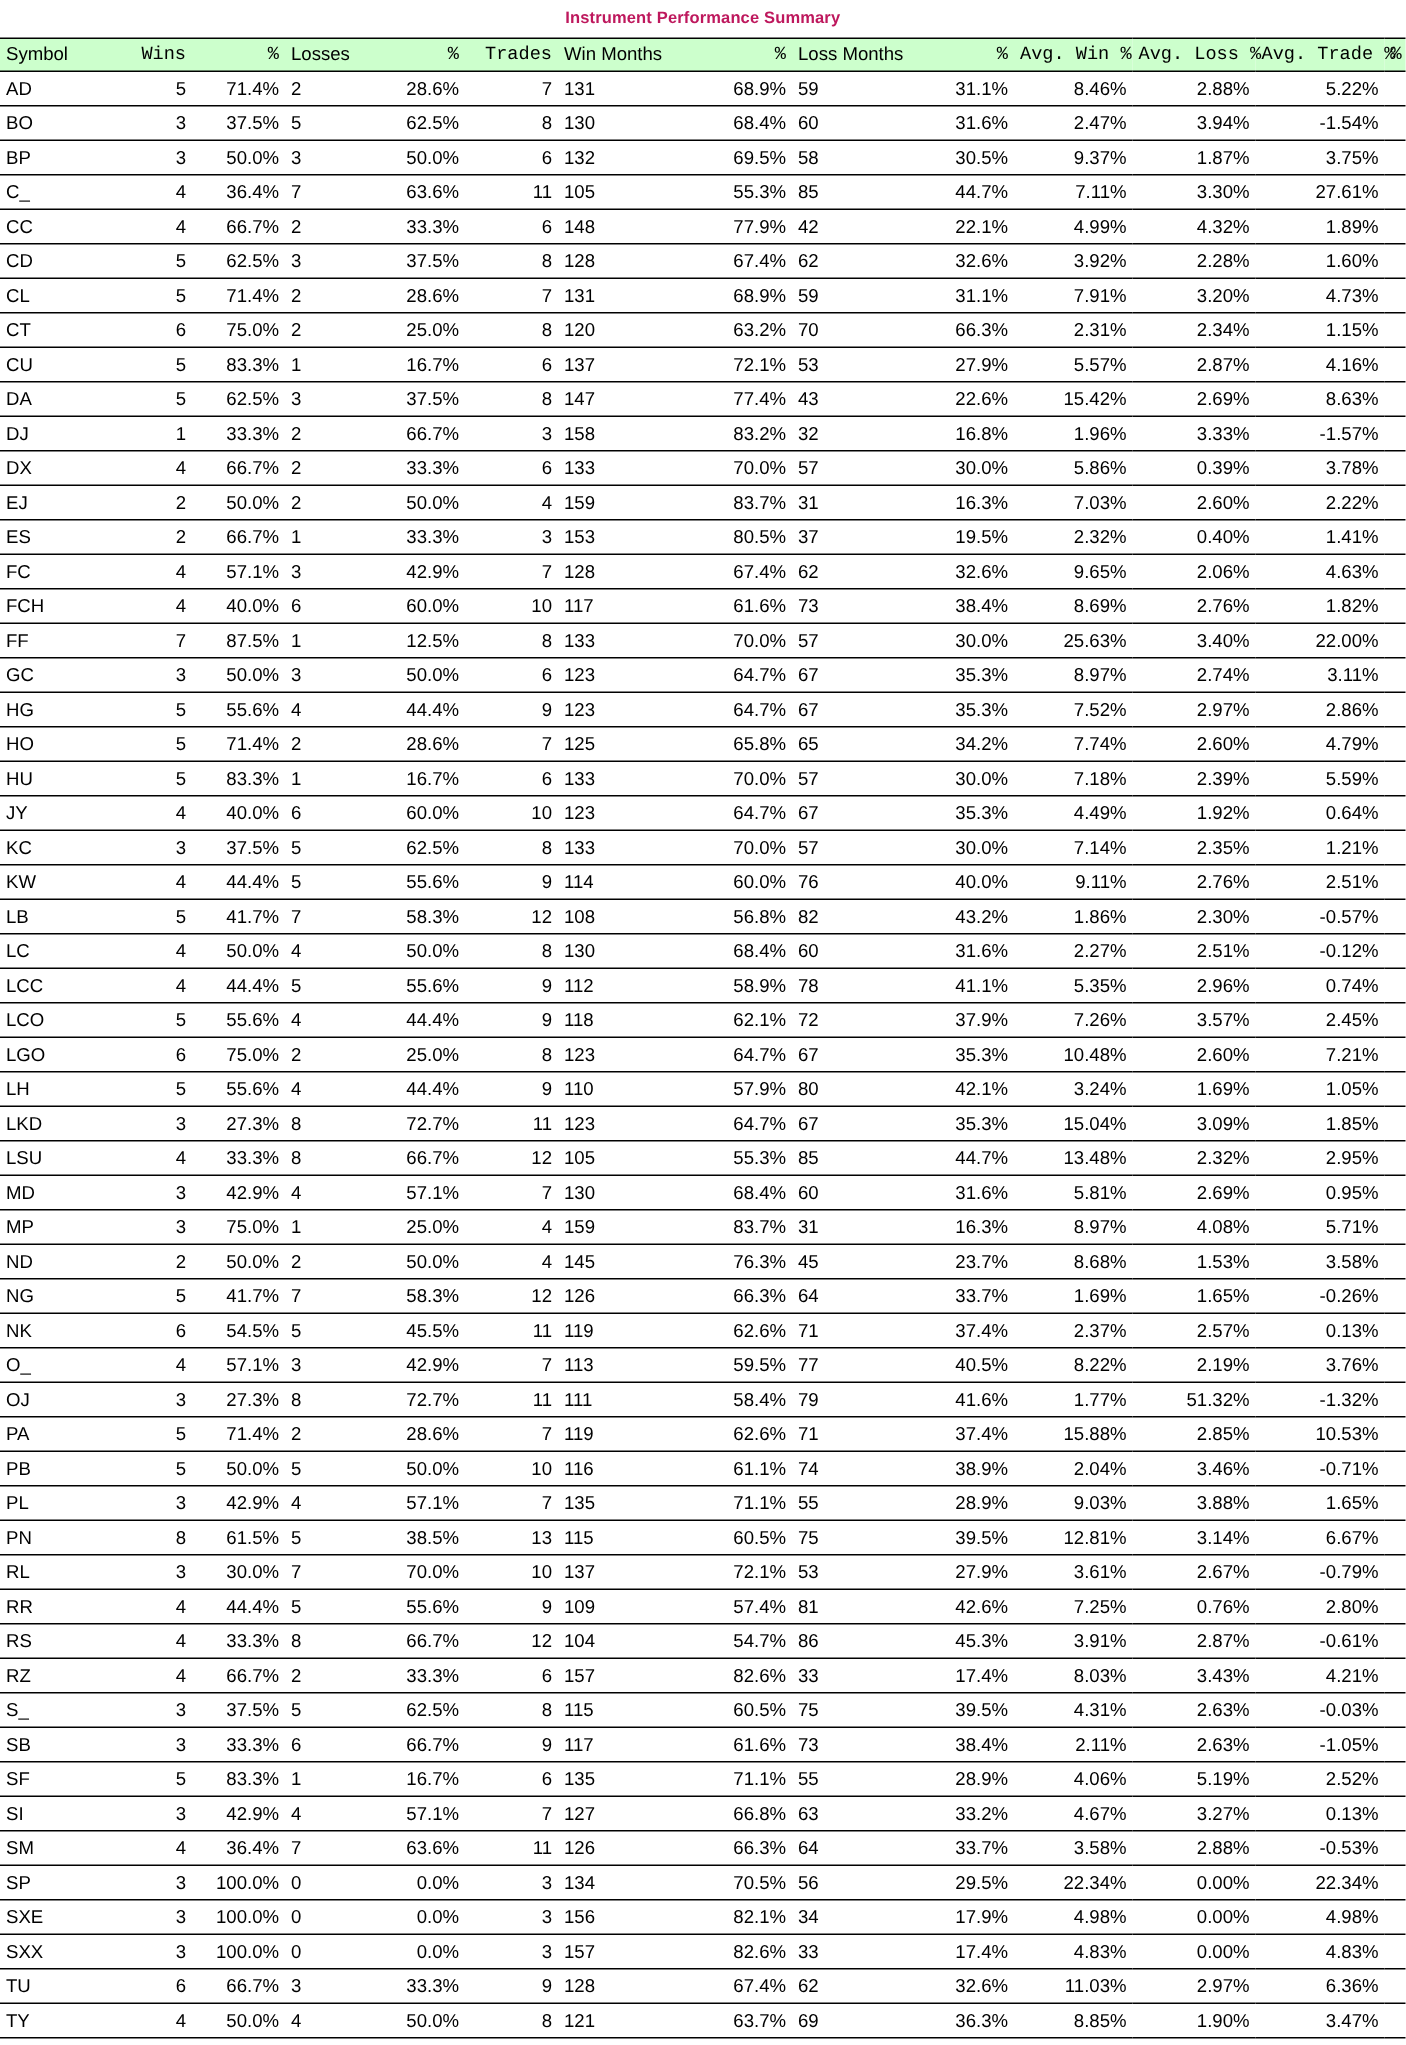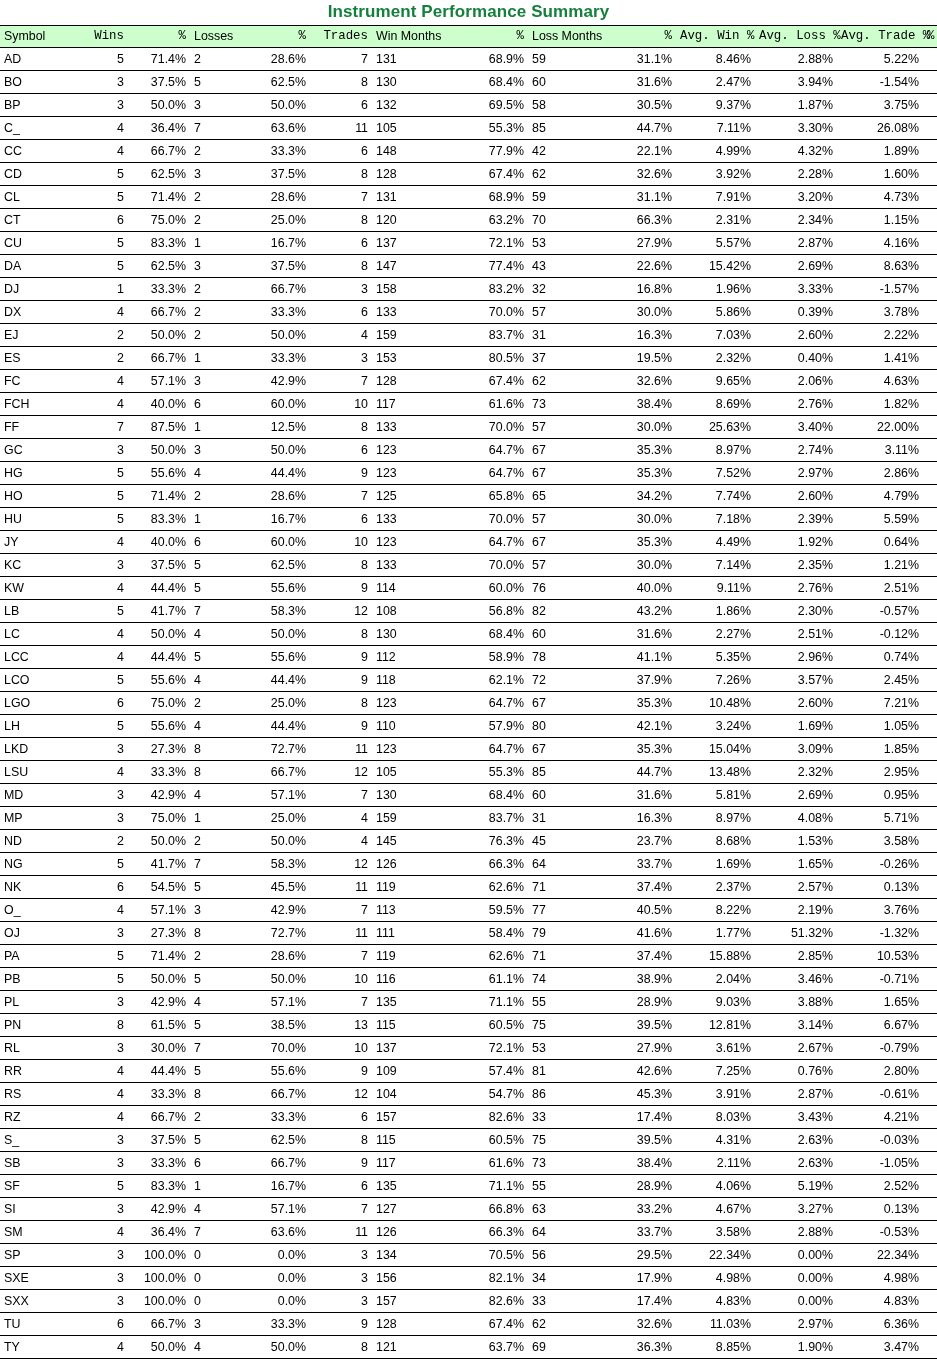--- a/index.html
+++ b/index.html
@@ -14,26 +14,26 @@
     color: #000000;
     overflow: hidden;
   }
   .report {
     width: 937px;
     box-sizing: border-box;
     padding: 0;
   }
   .report-title {
     text-align: center;
-    font-size: 17px;
+    font-size: 11px;
     font-weight: bold;
     letter-spacing: 0.1px;
     padding: 4px 0 5px 0;
     line-height: 16px;
-    color: #15803d;
+    color: #be185d;
   }
   table.perf {
     width: 937px;
     border-collapse: collapse;
     table-layout: fixed;
     font-size: 12.4px;
   }
   table.perf thead th {
     background: #ccffcc;
     font-weight: normal;
@@ -174,21 +174,21 @@
           <td class="right">36.4%</td>
           <td class="left">7</td>
           <td class="right">63.6%</td>
           <td class="right">11</td>
           <td class="left">105</td>
           <td class="right">55.3%</td>
           <td class="left">85</td>
           <td class="right">44.7%</td>
           <td class="right">7.11%</td>
           <td class="right">3.30%</td>
-          <td class="right">26.08%</td>
+          <td class="right">27.61%</td>
           <td class="right">1.23</td>
         </tr>
         <tr>
           <td class="left">CC</td>
           <td class="right">4</td>
           <td class="right">66.7%</td>
           <td class="left">2</td>
           <td class="right">33.3%</td>
           <td class="right">6</td>
           <td class="left">148</td>

